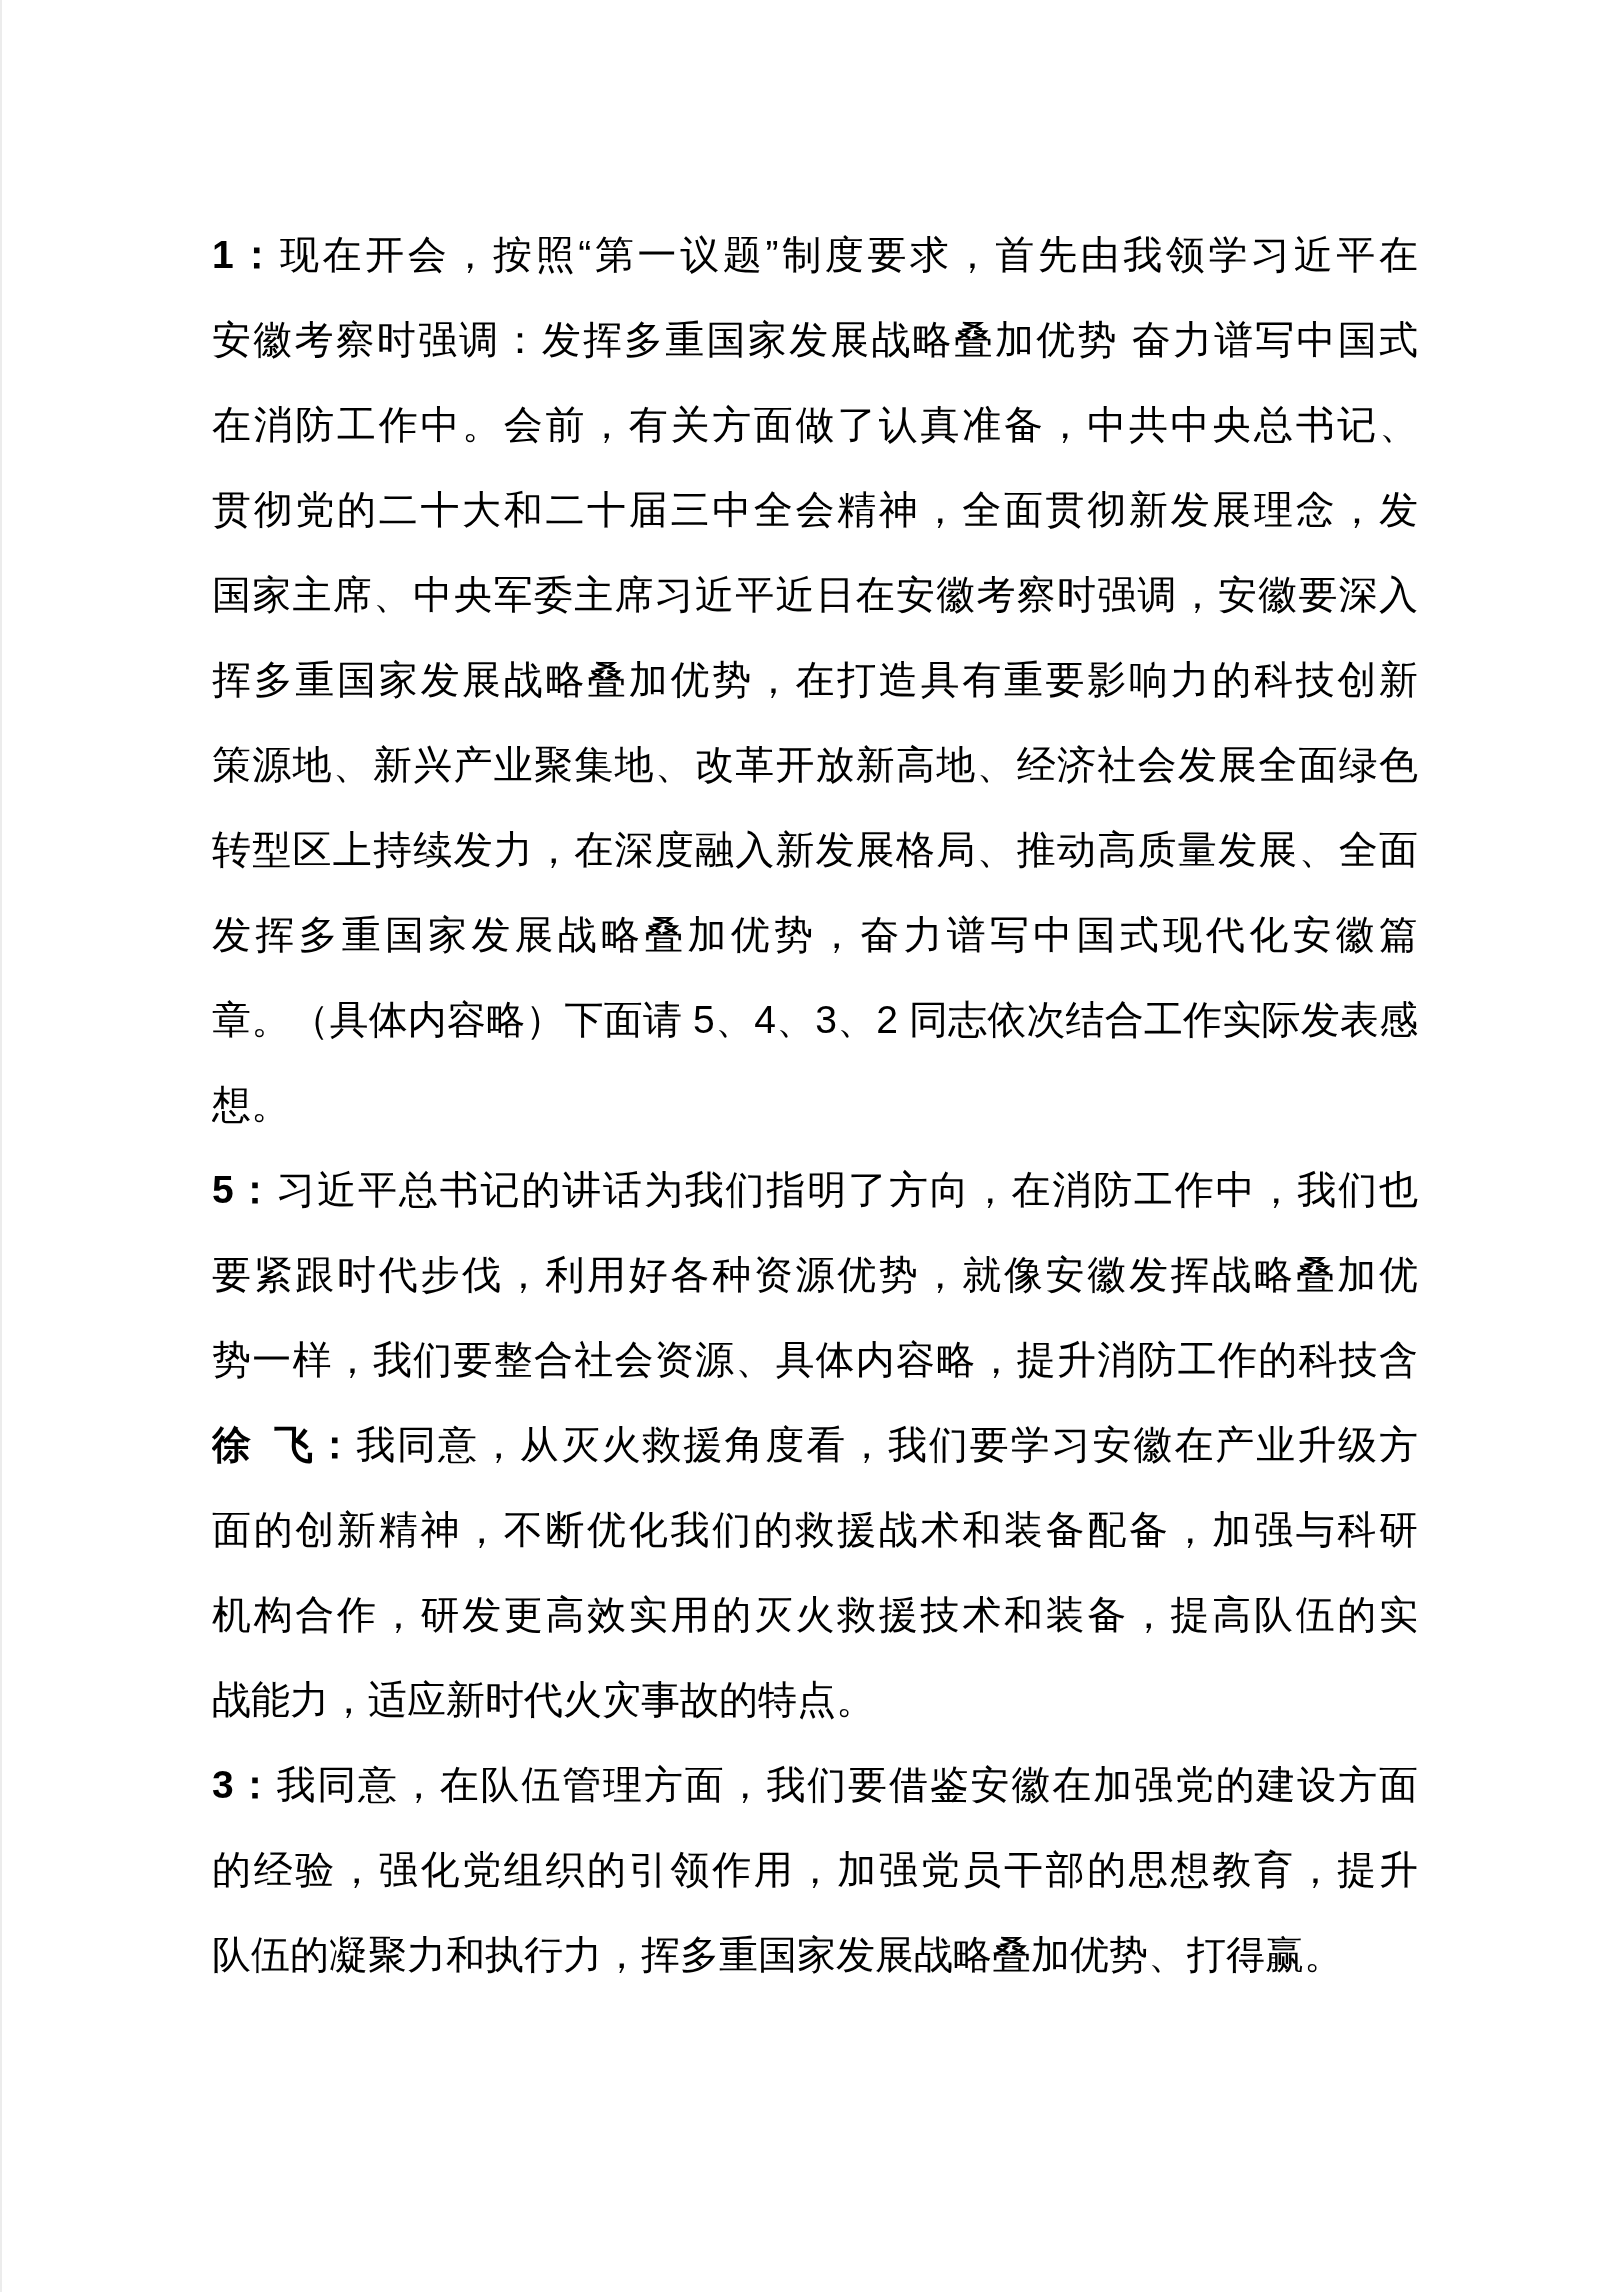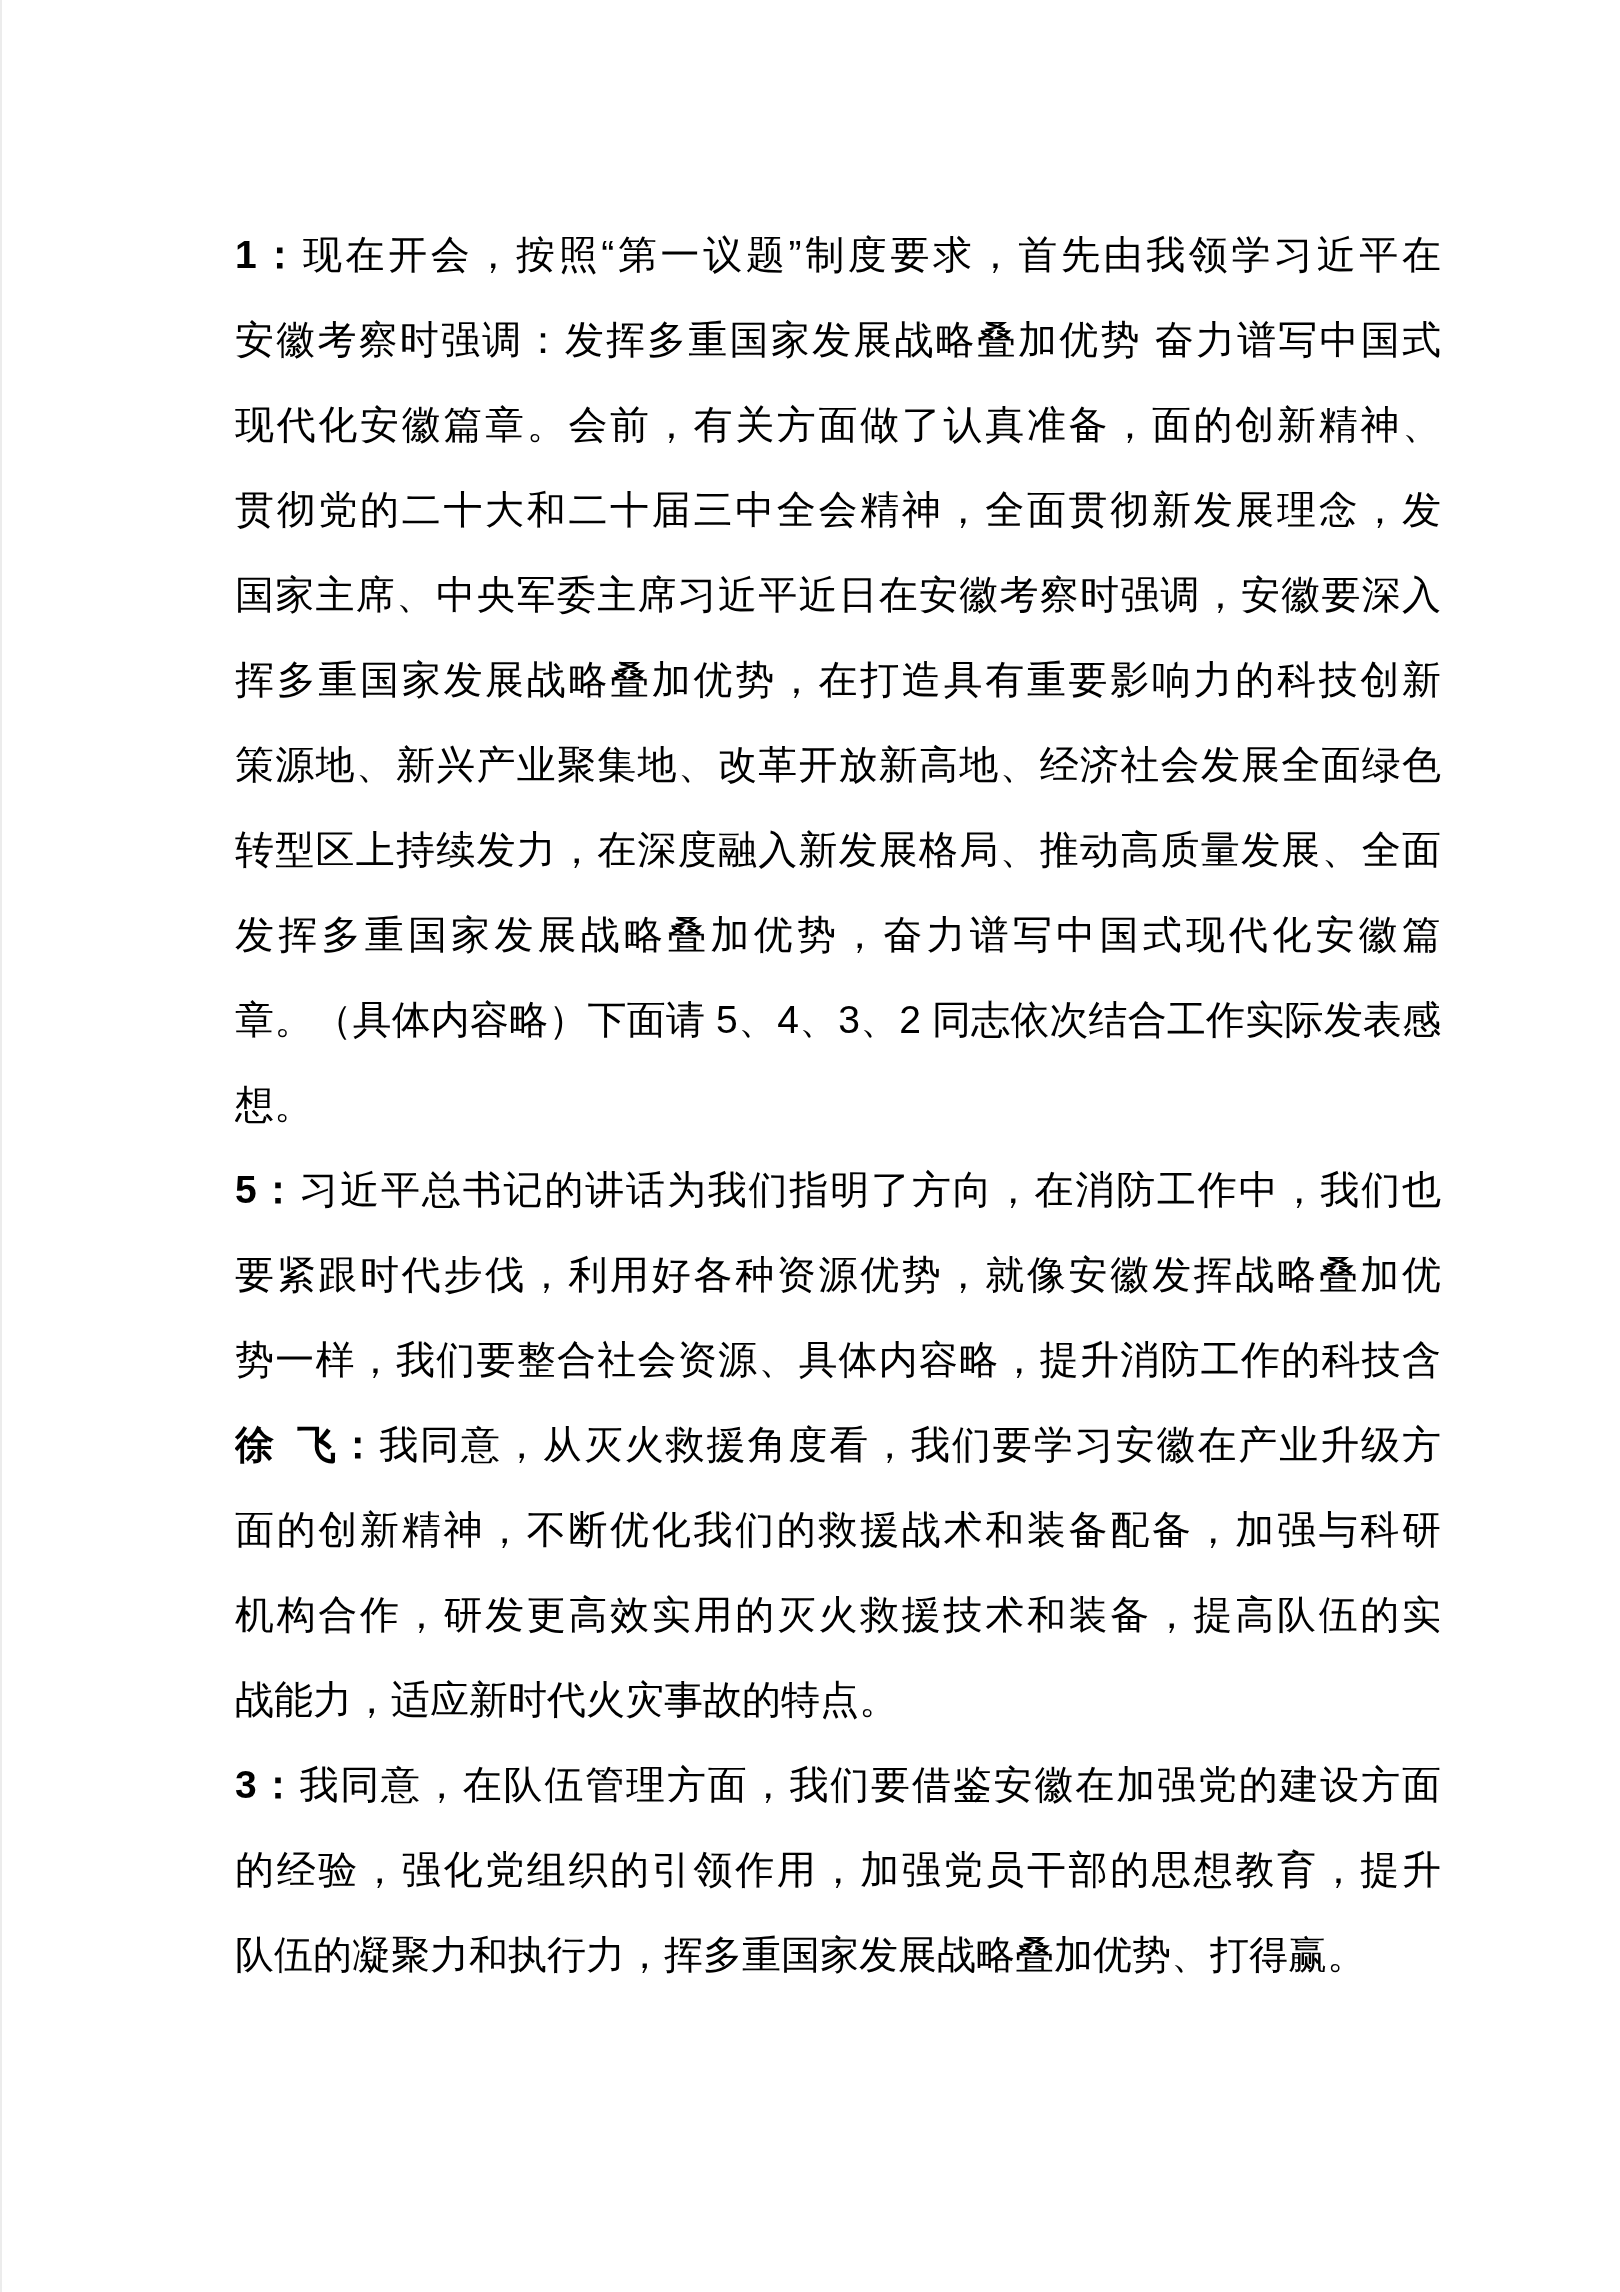--- a/index.html
+++ b/index.html
@@ -9,21 +9,21 @@
     background: #ffffff;
     position: relative;
     overflow: hidden;
     font-family: "Liberation Sans", sans-serif;
     color: #000000;
     border-left: 2px solid #ececec;
     box-sizing: border-box;
   }
   .doc {
     position: absolute;
-    left: 233px;
+    left: 210px;
     top: 212px;
     width: 1206px;
   }
   .line {
     height: 85px;
     line-height: 85px;
     font-size: 39px;
     color: #000000;
     text-align: justify;
     text-align-last: justify;
@@ -38,21 +38,21 @@
     font-weight: bold;
   }
 </style>
 </head>
 <body>
 
 <div class="page">
   <div class="doc" id="doc">
       <div class="line"><span class="leader">1：</span><span>现在开会，按照“第一议题”制度要求，首先由我领学习近平在</span></div>
       <div class="line"><span>安徽考察时强调：发挥多重国家发展战略叠加优势 奋力谱写中国式</span></div>
-      <div class="line"><span>现代化安徽篇章。会前，有关方面做了认真准备，面的创新精神、</span></div>
+      <div class="line"><span>在消防工作中。会前，有关方面做了认真准备，中共中央总书记、</span></div>
       <div class="line"><span>贯彻党的二十大和二十届三中全会精神，全面贯彻新发展理念，发</span></div>
       <div class="line"><span>国家主席、中央军委主席习近平近日在安徽考察时强调，安徽要深入</span></div>
       <div class="line"><span>挥多重国家发展战略叠加优势，在打造具有重要影响力的科技创新</span></div>
       <div class="line"><span>策源地、新兴产业聚集地、改革开放新高地、经济社会发展全面绿色</span></div>
       <div class="line"><span>转型区上持续发力，在深度融入新发展格局、推动高质量发展、全面</span></div>
       <div class="line"><span>发挥多重国家发展战略叠加优势，奋力谱写中国式现代化安徽篇</span></div>
       <div class="line"><span>章。（具体内容略）下面请 5、4、3、2 同志依次结合工作实际发表感</span></div>
       <div class="line last"><span>想。</span></div>
       <div class="line"><span class="leader">5：</span><span>习近平总书记的讲话为我们指明了方向，在消防工作中，我们也</span></div>
       <div class="line"><span>要紧跟时代步伐，利用好各种资源优势，就像安徽发挥战略叠加优</span></div>

